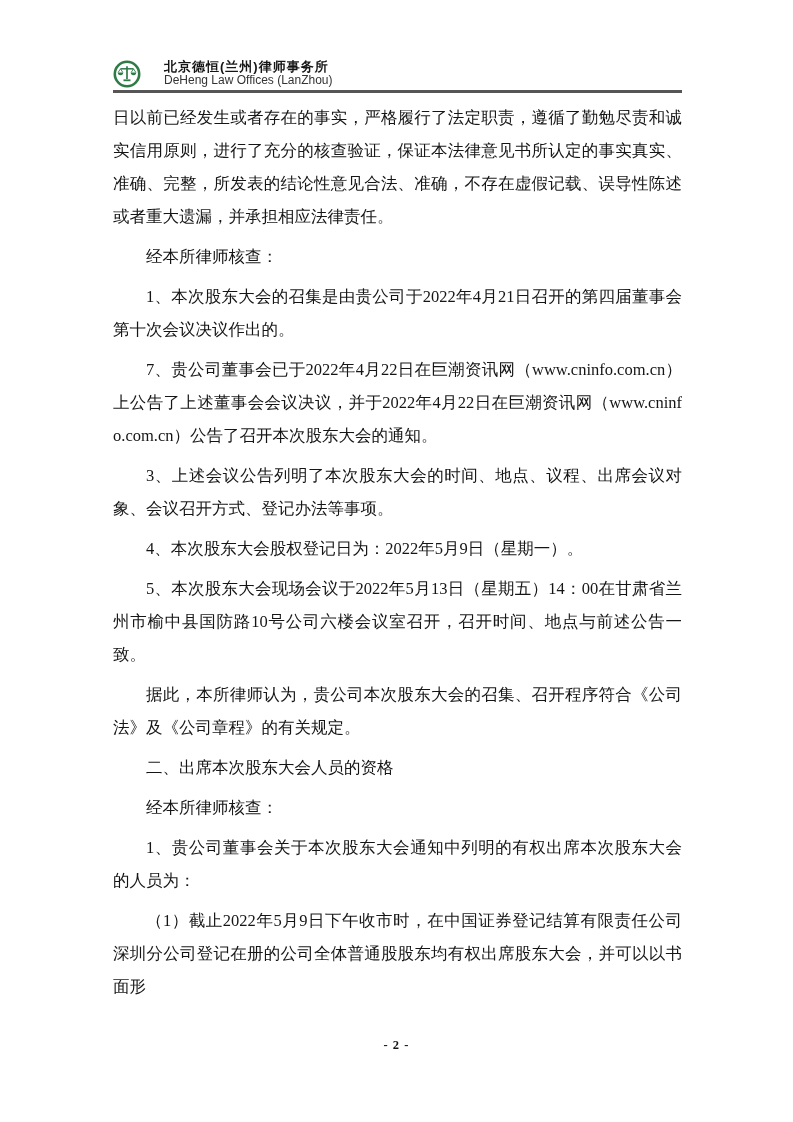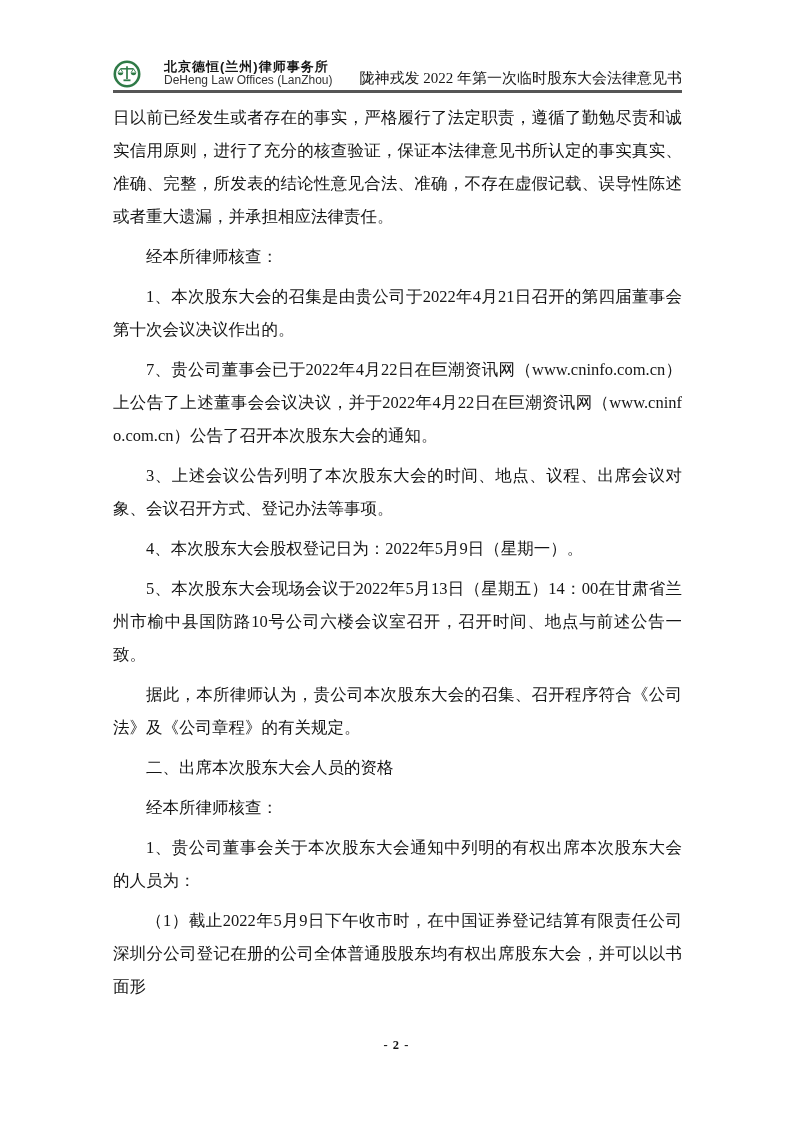--- a/index.html
+++ b/index.html
@@ -119,21 +119,20 @@
           <path d="M4.8 12.6 h5.4 a2.7 2.7 0 0 1 -5.4 0 Z" fill="currentColor"></path>
           <path d="M17.8 12.6 h5.4 a2.7 2.7 0 0 1 -5.4 0 Z" fill="currentColor"></path>
           <path d="M10.5 19.4 h7 v1.8 h-7 Z" fill="currentColor"></path>
         </svg>
       </span>
       <div class="firm">
         <div class="firm-cn">北京德恒(兰州)律师事务所</div>
         <div class="firm-en">DeHeng Law Offices (LanZhou)</div>
       </div>
     </div>
-    <div class="hdr-right">陇神戎发 2022 年第一次临时股东大会法律意见书</div>
   </header>
   <div class="hdr-rule"></div>
 
   <main class="doc-body">
     <p class="cont">日以前已经发生或者存在的事实，严格履行了法定职责，遵循了勤勉尽责和诚实信用原则，进行了充分的核查验证，保证本法律意见书所认定的事实真实、准确、完整，所发表的结论性意见合法、准确，不存在虚假记载、误导性陈述或者重大遗漏，并承担相应法律责任。</p>
 
     <p class="ind">经本所律师核查：</p>
     <p class="ind">1、本次股东大会的召集是由贵公司于2022年4月21日召开的第四届董事会第十次会议决议作出的。</p>
     <p class="ind">7、贵公司董事会已于2022年4月22日在巨潮资讯网（www.cninfo.com.cn）上公告了上述董事会会议决议，并于2022年4月22日在巨潮资讯网（www.cninfo.com.cn）公告了召开本次股东大会的通知。</p>
     <p class="ind">3、上述会议公告列明了本次股东大会的时间、地点、议程、出席会议对象、会议召开方式、登记办法等事项。</p>

